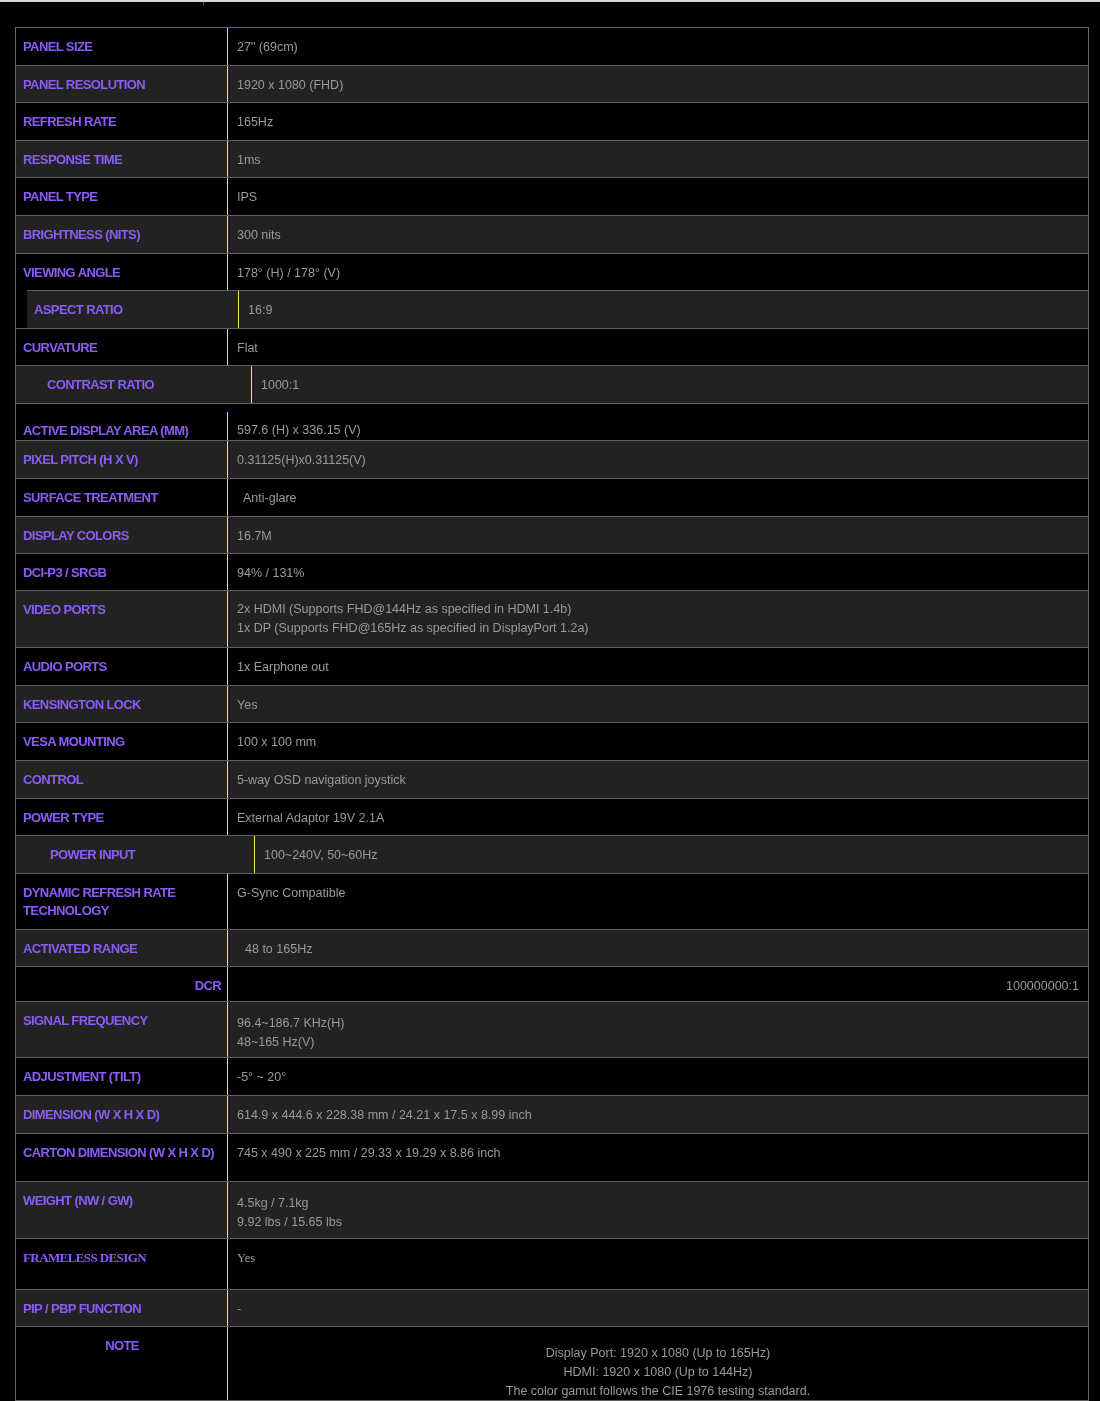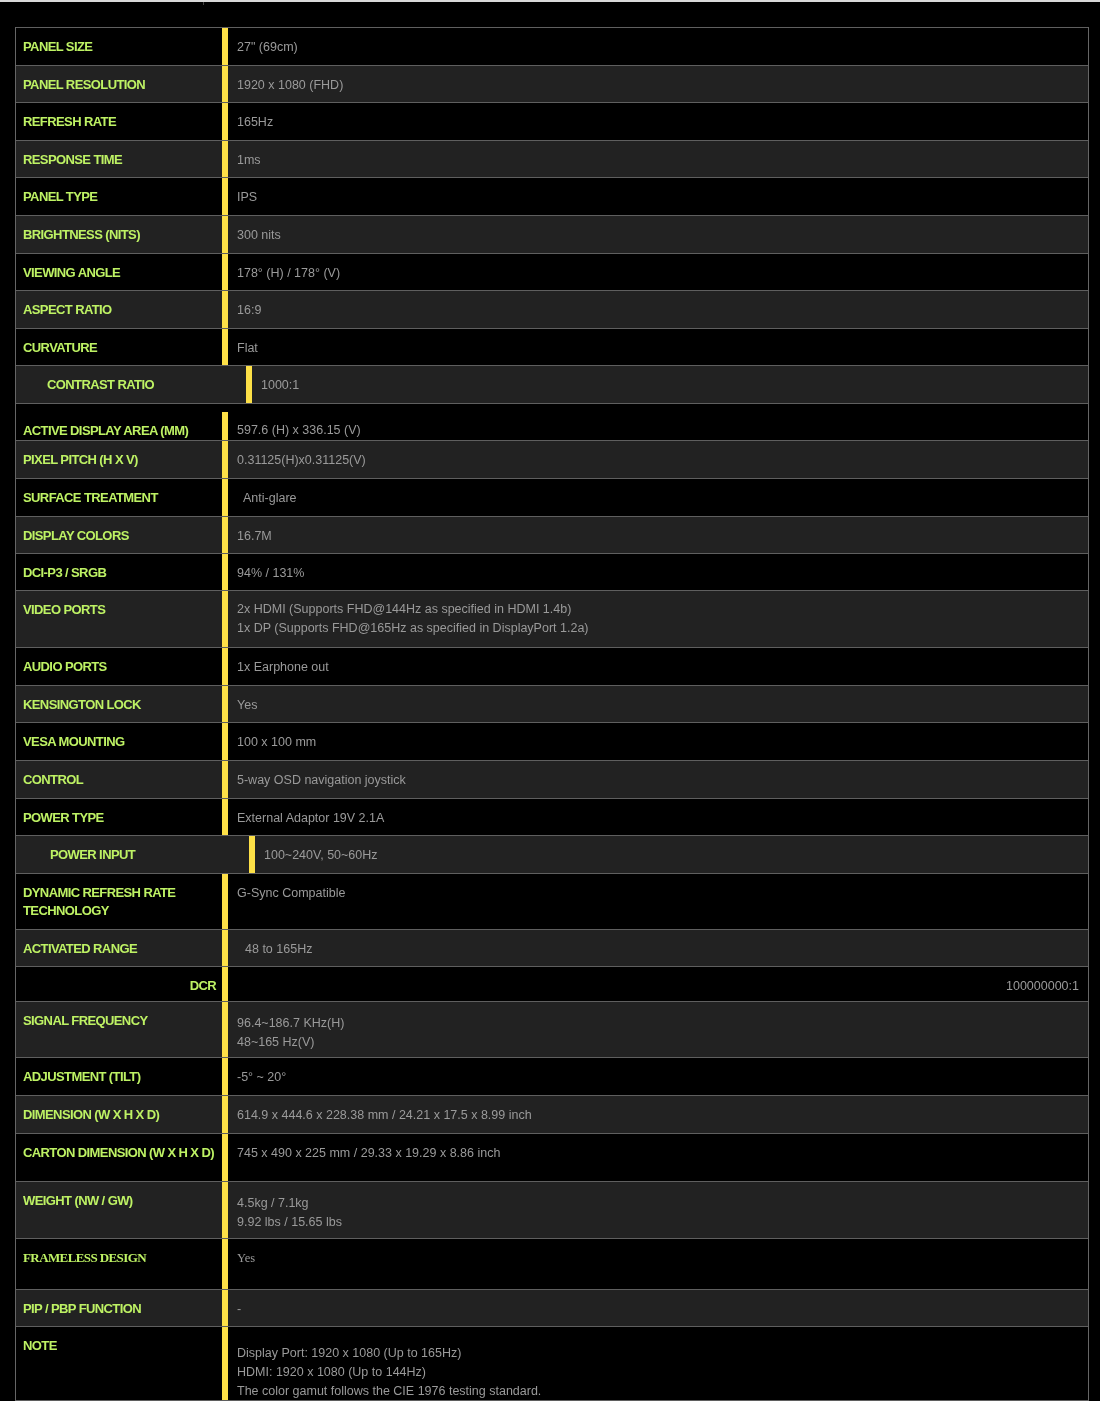--- a/index.html
+++ b/index.html
@@ -3,25 +3,25 @@
 <meta charset="utf-8">
 <style>
   html, body { margin: 0; padding: 0; background: #000; }
   body { width: 1100px; height: 1401px; position: relative; overflow: hidden;
          font-family: "Liberation Sans", sans-serif; }
   .topline { position: absolute; left: 0; top: 0; width: 1100px; height: 2px; background: #d8d8d8; }
   .topline-tick { position: absolute; left: 203px; top: 2px; width: 1px; height: 3px; background: #444; }
   .spec-table { position: absolute; left: 15px; top: 27px; width: 1072px;
                 border-left: 1px solid #666; border-right: 1px solid #666; }
   .row { display: flex; border-top: 1px solid #5f5f5f; box-sizing: border-box; }
-  .row:last-child { border-bottom: 1px solid #5f5f5f; }
+  .row:last-child { border-bottom: 1px solid #5f5f5f; text-align: center; }
   .row.dark { background: #000; }
   .row.gray { background: #222; }
   .label { width: 212px; flex: 0 0 212px; box-sizing: border-box; padding: 10px 6px 0 7px;
-           border-right: 6px solid #fde047; color: #bef264; font-weight: bold;
+           border-right: 1px solid #fde047; color: #8b5cf6; font-weight: bold;
            font-size: 13px; letter-spacing: -0.6px; line-height: 18px; }
   .value { flex: 1; box-sizing: border-box; padding: 10px 9px 0 9px; color: #9a9a9a;
            font-size: 12.5px; line-height: 19px; }
   .value .line { display: block; }
 </style>
 </head>
 <body>
 
 <div class="topline"></div>
 <div class="topline-tick"></div>
@@ -62,21 +62,21 @@
       <div class="value">
         <span class="line">300 nits</span>
       </div>
     </div>
     <div class="row dark" style="height: 37px;">
       <div class="label">VIEWING ANGLE</div>
       <div class="value">
         <span class="line">178° (H) / 178° (V)</span>
       </div>
     </div>
-    <div class="row gray" style="height: 38px;">
+    <div class="row gray" style="height: 38px; margin-left: 11px;">
       <div class="label">ASPECT RATIO</div>
       <div class="value">
         <span class="line">16:9</span>
       </div>
     </div>
     <div class="row dark" style="height: 37px;">
       <div class="label">CURVATURE</div>
       <div class="value">
         <span class="line">Flat</span>
       </div>

